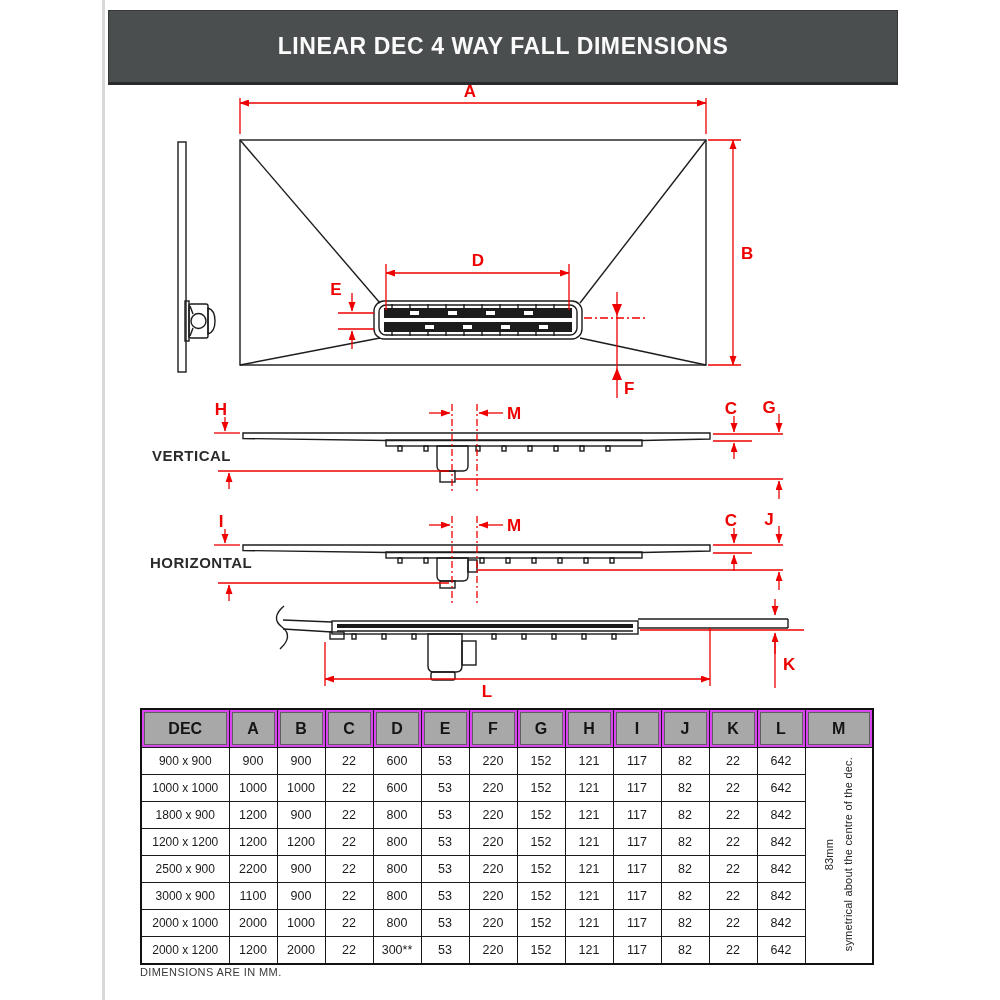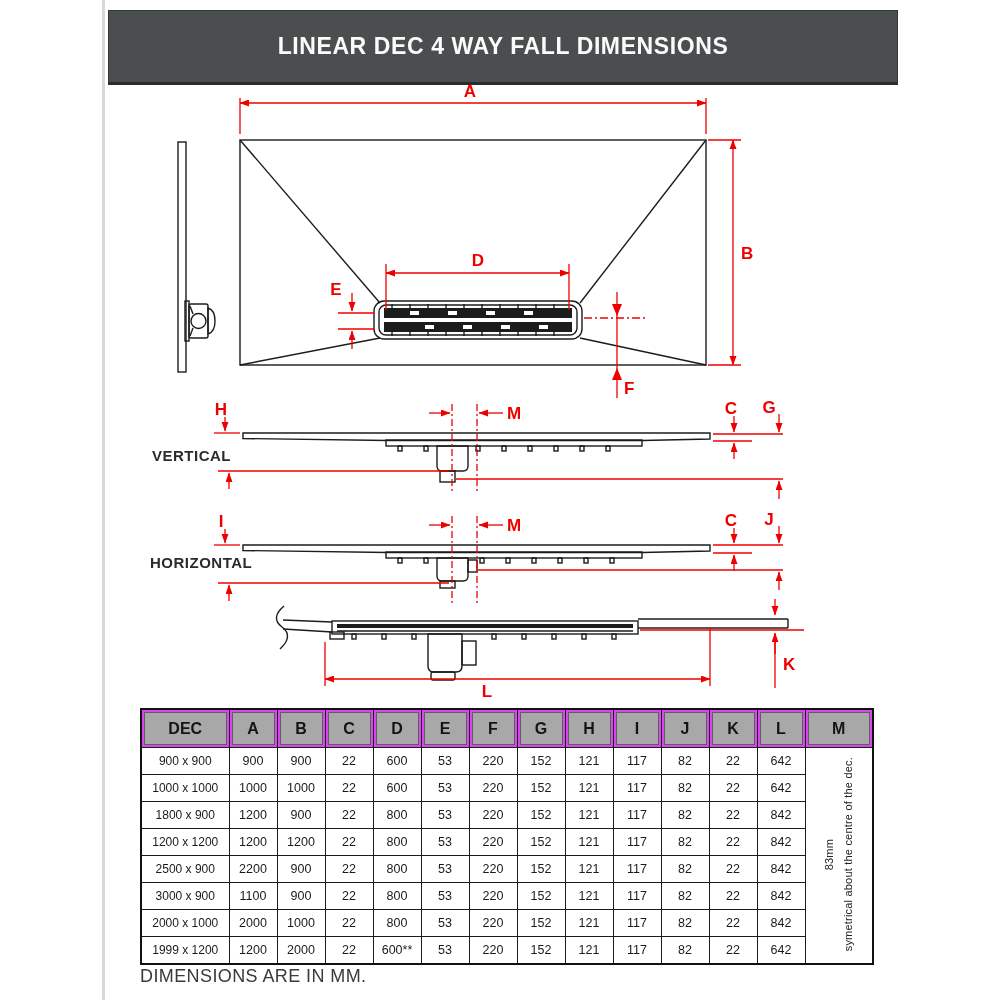--- a/index.html
+++ b/index.html
@@ -24,21 +24,21 @@
   .dims-table{position:absolute;left:140px;top:708px;}
   .dims-table table{border-collapse:collapse;table-layout:fixed;width:732px;border:2px solid #111;}
   .dims-table th,.dims-table td{border:1.5px solid #1a1a1a;padding:0;text-align:center;color:#1a1a1a;}
   .dims-table th{background:#d946ef;padding:3px 2px;height:31px;}
   .hcell{background:#a8a8a8;border:1px solid #5f5f5f;height:100%;display:flex;align-items:center;justify-content:center;font-weight:bold;font-size:16px;color:#141414;}
   .dims-table tbody tr{height:27px;margin-top:40px;}
   .dims-table td{font-size:12.5px;}
   .dims-table td.dec{font-size:12px;}
   .dims-table td.mcell{vertical-align:middle;}
   .vtext{writing-mode:vertical-rl;transform:rotate(180deg);display:inline-block;font-size:11px;line-height:1.7;color:#222;letter-spacing:0.2px;}
-  .footnote{position:absolute;left:140px;top:966px;font-size:18px;color:#3a3a3a;letter-spacing:0.4px;}
+  .footnote{position:absolute;left:140px;top:966px;font-size:11px;color:#3a3a3a;letter-spacing:0.4px;}
 </style>
 </head>
 <body>
 
 <div class="page-divider"></div>
 
 <div class="header-bar">
   <h1>LINEAR DEC 4 WAY FALL DIMENSIONS</h1>
 </div>
 
@@ -456,25 +456,25 @@
         <td>53</td>
         <td>220</td>
         <td>152</td>
         <td>121</td>
         <td>117</td>
         <td>82</td>
         <td>22</td>
         <td>842</td>
       </tr>
       <tr>
-        <td class="dec">1999 x 1200</td>
+        <td class="dec">2000 x 1200</td>
         <td>1200</td>
         <td>2000</td>
         <td>22</td>
-        <td>600**</td>
+        <td>300**</td>
         <td>53</td>
         <td>220</td>
         <td>152</td>
         <td>121</td>
         <td>117</td>
         <td>82</td>
         <td>22</td>
         <td>642</td>
       </tr>
     </tbody>

